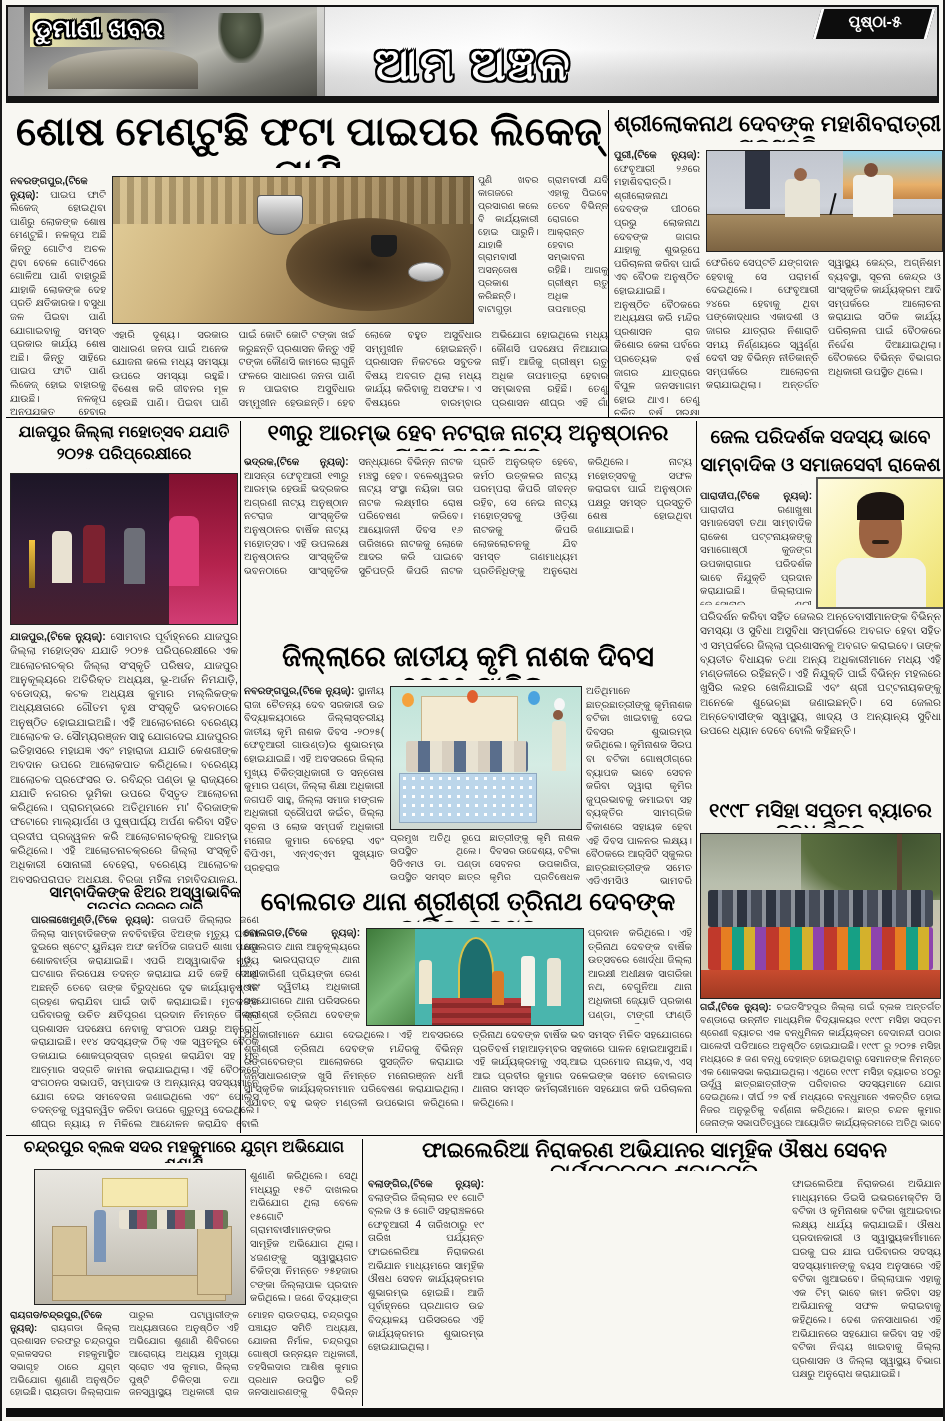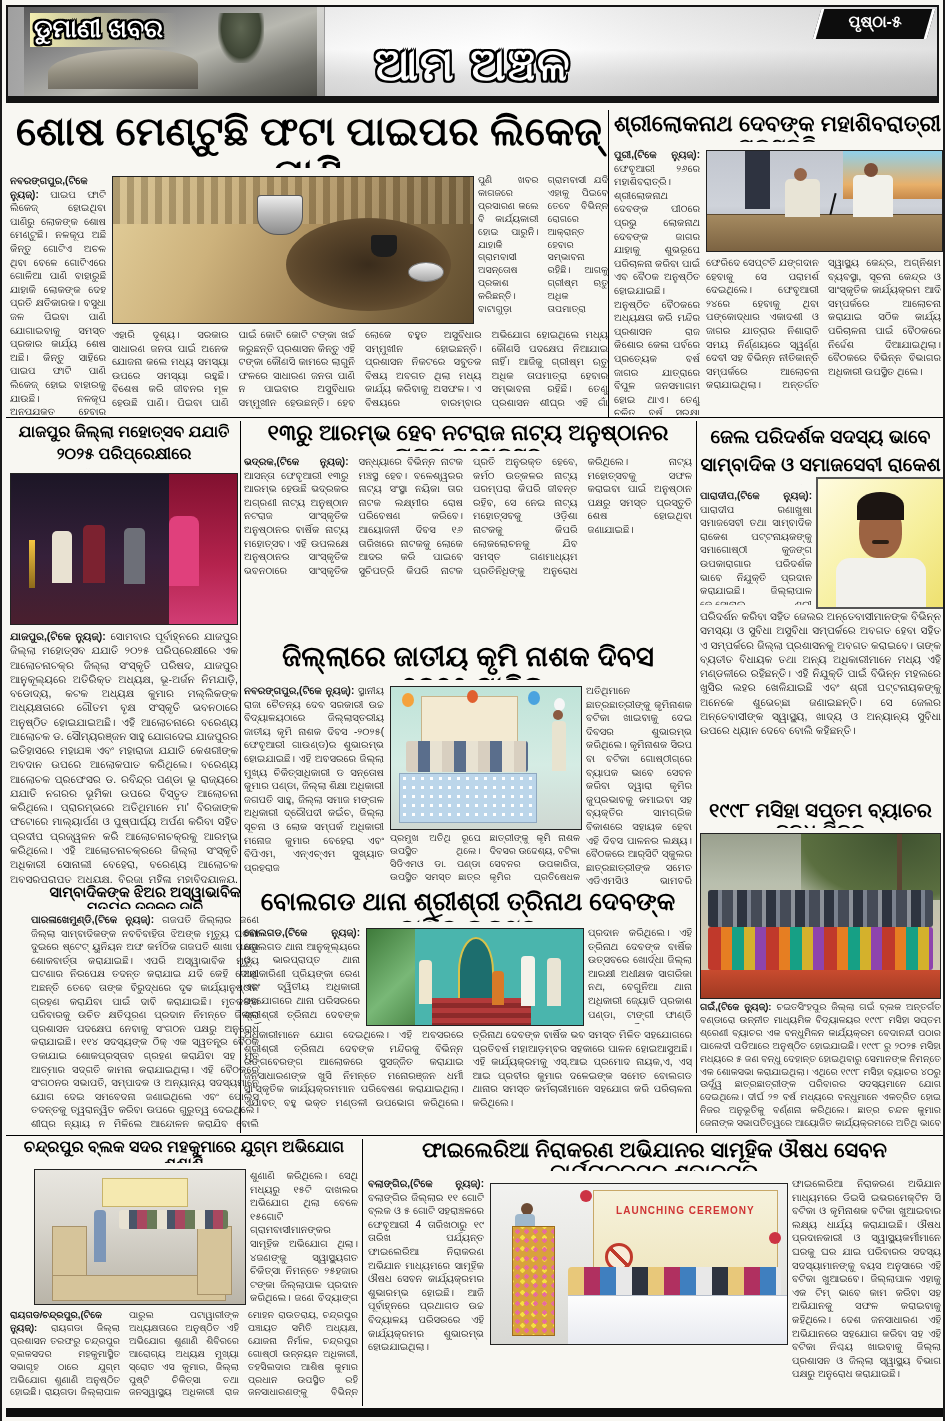--- a/index.html
+++ b/index.html
@@ -225,33 +225,20 @@
   </div>
 
   <div class="vr" style="left:360px;top:1139px;height:267px;"></div>
 
   <div class="abs" style="left:366px;top:1139px;width:573px;height:267px;">
     <div class="headline" style="position:absolute;left:0;top:0;width:100%;height:32px;font-size:21px;">ଫାଇଲେରିଆ ନିରାକରଣ ଅଭିଯାନର ସାମୂହିକ ଔଷଧ ସେବନ କାର୍ଯ୍ୟକ୍ରମର ଶୁଭାରମ୍ଭ</div>
     <div class="txt abs" style="left:0;top:38px;width:116px;height:229px;">
       <span class="byline">ବଲାଙ୍ଗିର,(ଟିକେ ନ୍ୟୁଜ୍):</span>
       <span>ବଲାଙ୍ଗିର ଜିଲ୍ଲାର ୧୧ ଗୋଟି ବ୍ଲକ ଓ ୫ ଗୋଟି ସହରାଞ୍ଚଳରେ ଫେବୃଆରୀ 4 ତାରିଖଠାରୁ ୧୯ ତାରିଖ ପର୍ଯ୍ୟନ୍ତ ଫାଇଲେରିଆ ନିରାକରଣ ଅଭିଯାନ ମାଧ୍ୟମରେ ସାମୂହିକ ଔଷଧ ସେବନ କାର୍ଯ୍ୟକ୍ରମର ଶୁଭାରମ୍ଭ ହୋଇଛି। ଆଜି ପୂର୍ବାହ୍ନରେ ପ୍ରଥାଗଡ ଉଚ୍ଚ ବିଦ୍ୟାଳୟ ପରିସରରେ ଏହି କାର୍ଯ୍ୟକ୍ରମର ଶୁଭାରମ୍ଭ ହୋଇଯାଇଥିଲା।</span>
     </div>
-    <div class="photo" style="left:122px;top:44px;width:296px;height:160px;background:linear-gradient(180deg,#f2f2f0 0%,#e6e6e2 55%,#d8d8d4 100%);">
-      <div class="shape" style="right:3%;top:4%;width:62%;height:54%;background:linear-gradient(180deg,#f6f2dc 0%,#efe6c0 100%);border:1px solid #c8a868;">
-        <div style="color:#cf3434;font-weight:bold;font-size:10px;text-align:center;margin-top:14px;letter-spacing:1px;">LAUNCHING CEREMONY</div>
-        <div class="shape" style="left:6%;bottom:8%;width:22px;height:22px;border:3px solid #c0392b;border-radius:50%;background:linear-gradient(45deg,transparent 44%,#c0392b 44%,#c0392b 56%,transparent 56%),#f8ecd8;"></div>
-      </div>
-      <div class="shape" style="left:30%;top:4%;width:12px;height:12px;background:#cc3344;border-radius:50%;"></div>
-      <div class="shape" style="right:2%;top:30%;width:12px;height:12px;background:#cc3344;border-radius:50%;"></div>
-      <div class="shape" style="left:7%;top:26%;width:14%;height:68%;background-color:#d8a23c;background-image:radial-gradient(#e86aa0 2px,transparent 2.4px),radial-gradient(#f5e042 2px,transparent 2.4px);background-size:9px 9px,11px 11px;background-position:0 0,4px 5px;border:1px solid #9c6b1e;"></div>
-      <div class="shape" style="left:10%;top:12%;width:12px;height:12px;background:#6b4a34;border-radius:50%;"></div>
-      <div class="shape" style="left:8%;top:19%;width:20px;height:12px;background:#9fb8cc;border-radius:4px 4px 0 0;"></div>
-      <div class="shape" style="left:26%;top:52%;width:72%;height:20%;background:repeating-linear-gradient(90deg,#e8c87a 0 16px,#b03060 16px 32px,#3f7fbf 32px 48px,#e8e8e8 48px 64px,#2e3440 64px 80px);border-radius:4px;"></div>
-      <div class="shape" style="left:26%;bottom:0;width:74%;height:30%;background:linear-gradient(180deg,#fdfdfd 0%,#e8eaf0 100%);border-top:1px solid #b8c0cc;"></div>
-    </div>
     <div class="txt abs" style="left:424px;top:38px;width:149px;height:229px;">
       <span>ଫାଇଲେରିଆ ନିରାକରଣ ଅଭିଯାନ ମାଧ୍ୟମରେ ଡିଇସି ଇଭରମେକ୍ଟିନ ସି ବଟିକା ଓ କୃମିନାଶକ ବଟିକା ଖୁଆଇବାର ଲକ୍ଷ୍ୟ ଧାର୍ଯ୍ୟ କରାଯାଇଛି। ଔଷଧ ପ୍ରଦାନକାରୀ ଓ ସ୍ୱାସ୍ଥ୍ୟକର୍ମୀମାନେ ଘରକୁ ଘର ଯାଇ ପରିବାରର ସଦସ୍ୟ ସଦସ୍ୟାମାନଙ୍କୁ ବୟସ ଅନୁସାରେ ଏହି ବଟିକା ଖୁଆଇବେ। ଜିଲ୍ଲାପାଳ ଏହାକୁ ଏକ ଟିମ୍ ଭାବେ କାମ କରିବା ସହ ଅଭିଯାନକୁ ସଫଳ କରାଇବାକୁ କହିଥିଲେ। ଦେଶ ଜନସାଧାରଣ ଏହି ଅଭିଯାନରେ ସହଯୋଗ କରିବା ସହ ଏହି ବଟିକା ନିଶ୍ଚୟ ଖାଇବାକୁ ଜିଲ୍ଲା ପ୍ରଶାସନ ଓ ଜିଲ୍ଲା ସ୍ୱାସ୍ଥ୍ୟ ବିଭାଗ ପକ୍ଷରୁ ଅନୁରୋଧ କରାଯାଇଛି।</span>
     </div>
   </div>
 
   <div class="abs" style="left:4px;top:1408px;width:937px;height:9px;background:#0d0d0d;"></div>
 
 </div>
 
 </body></html>

